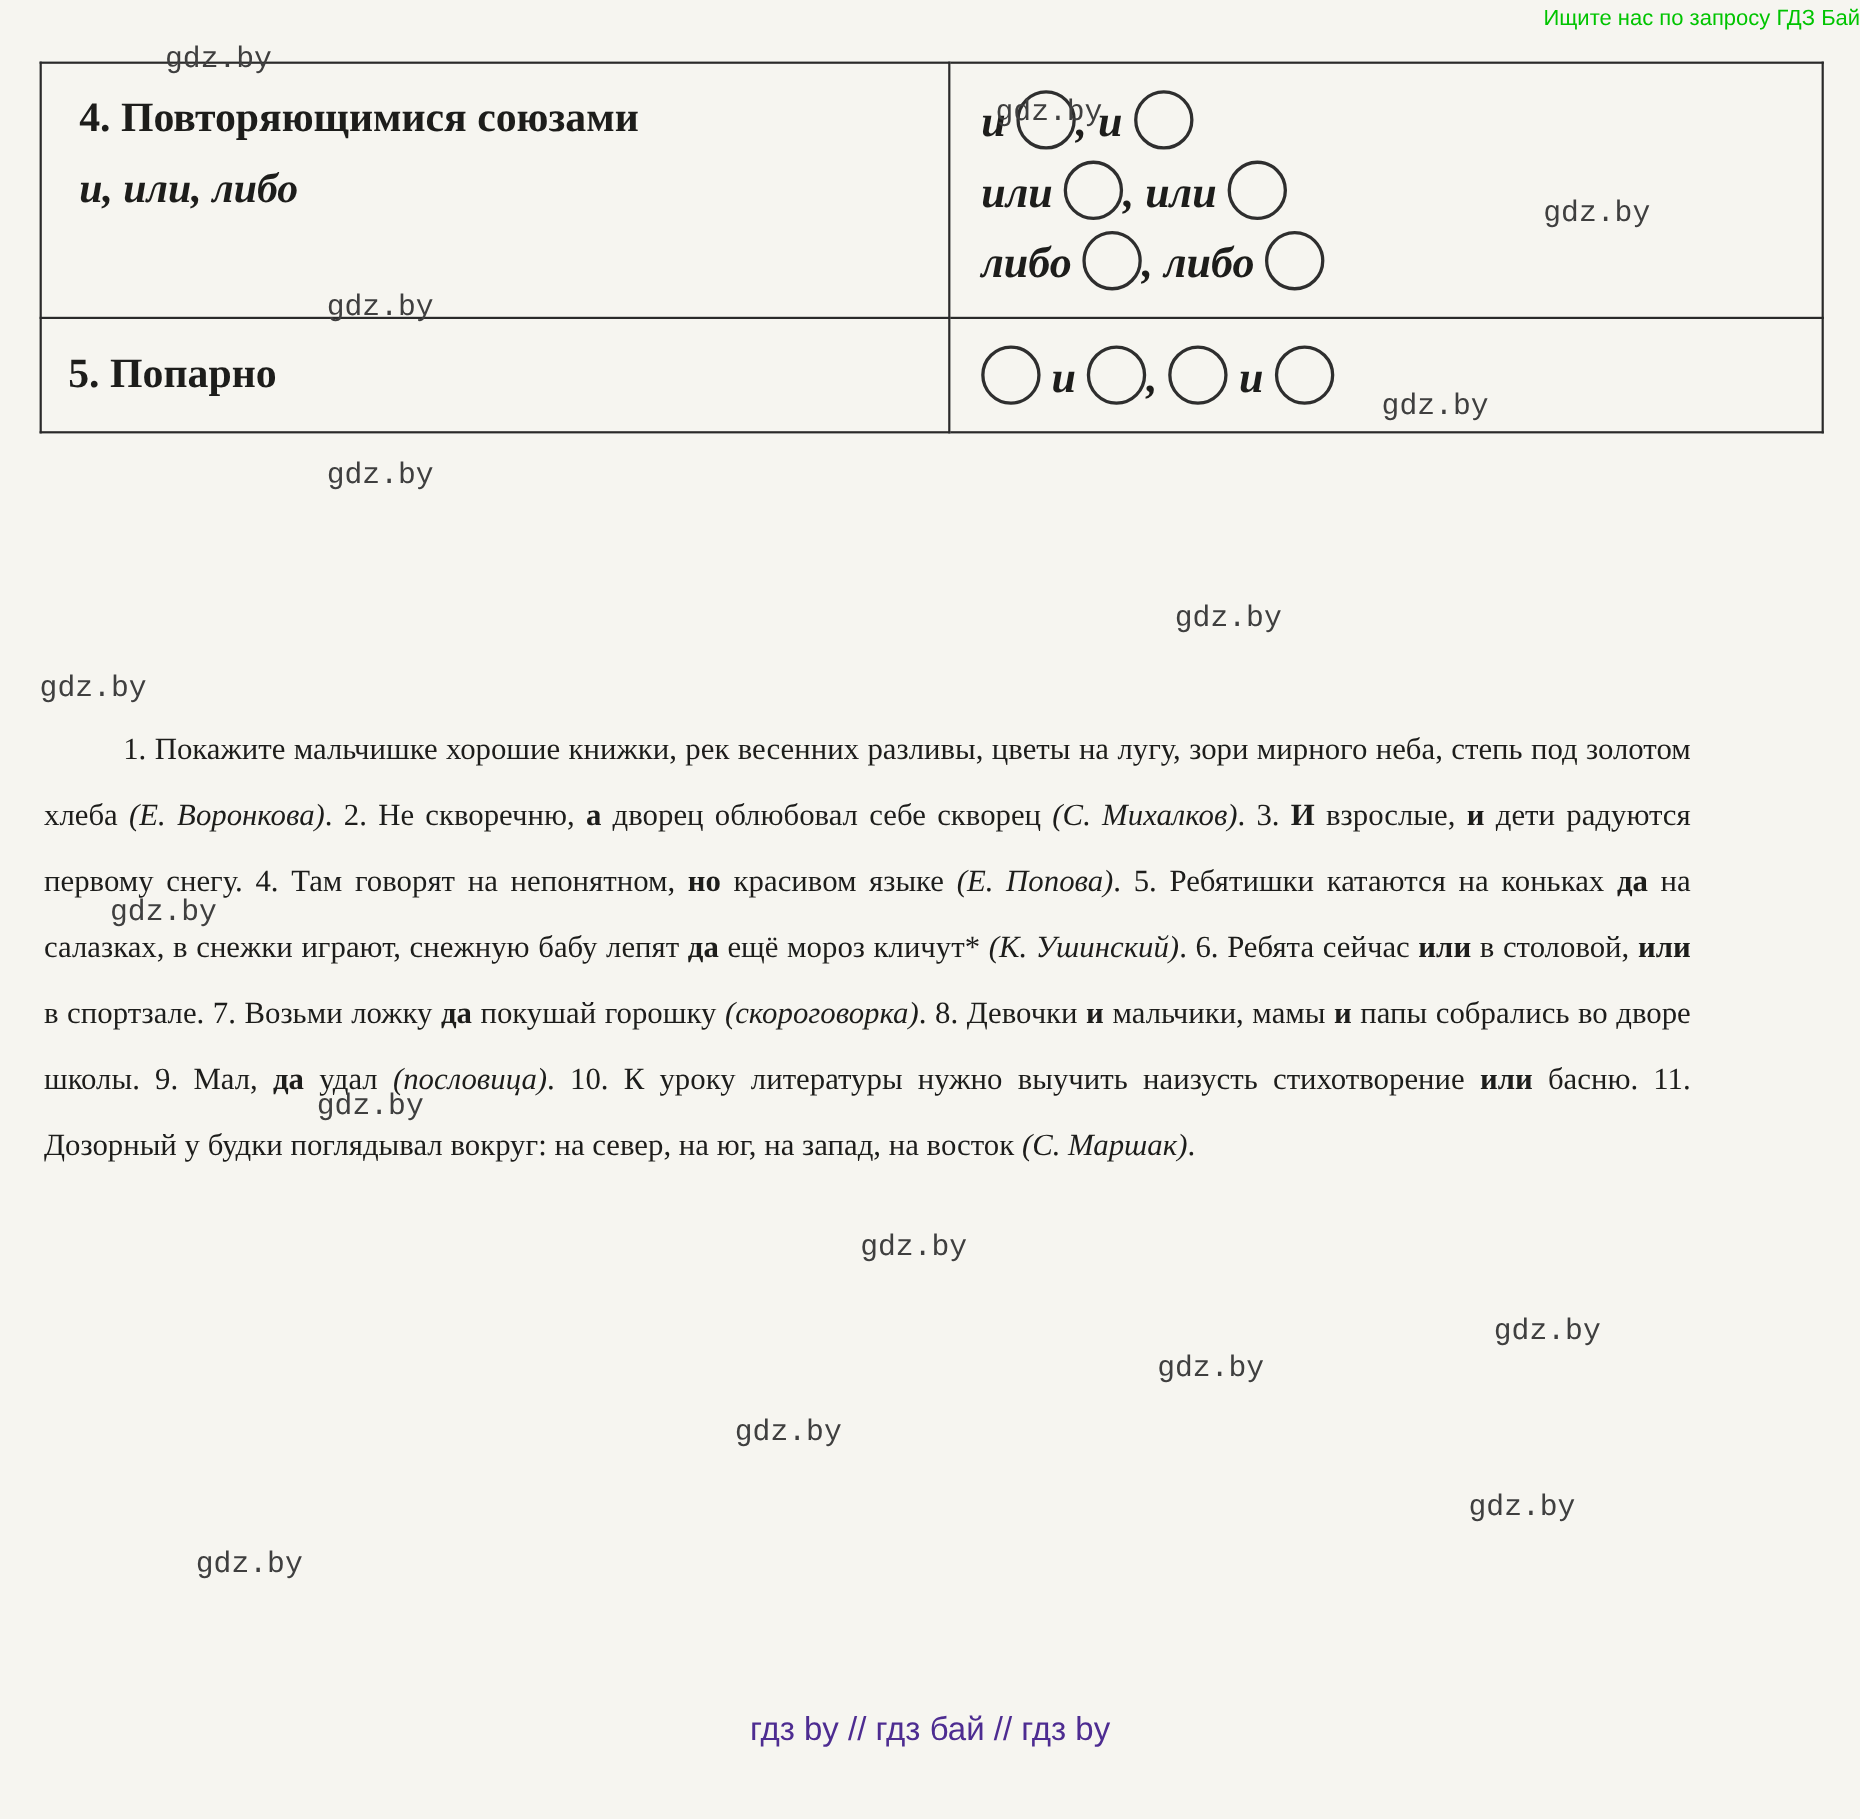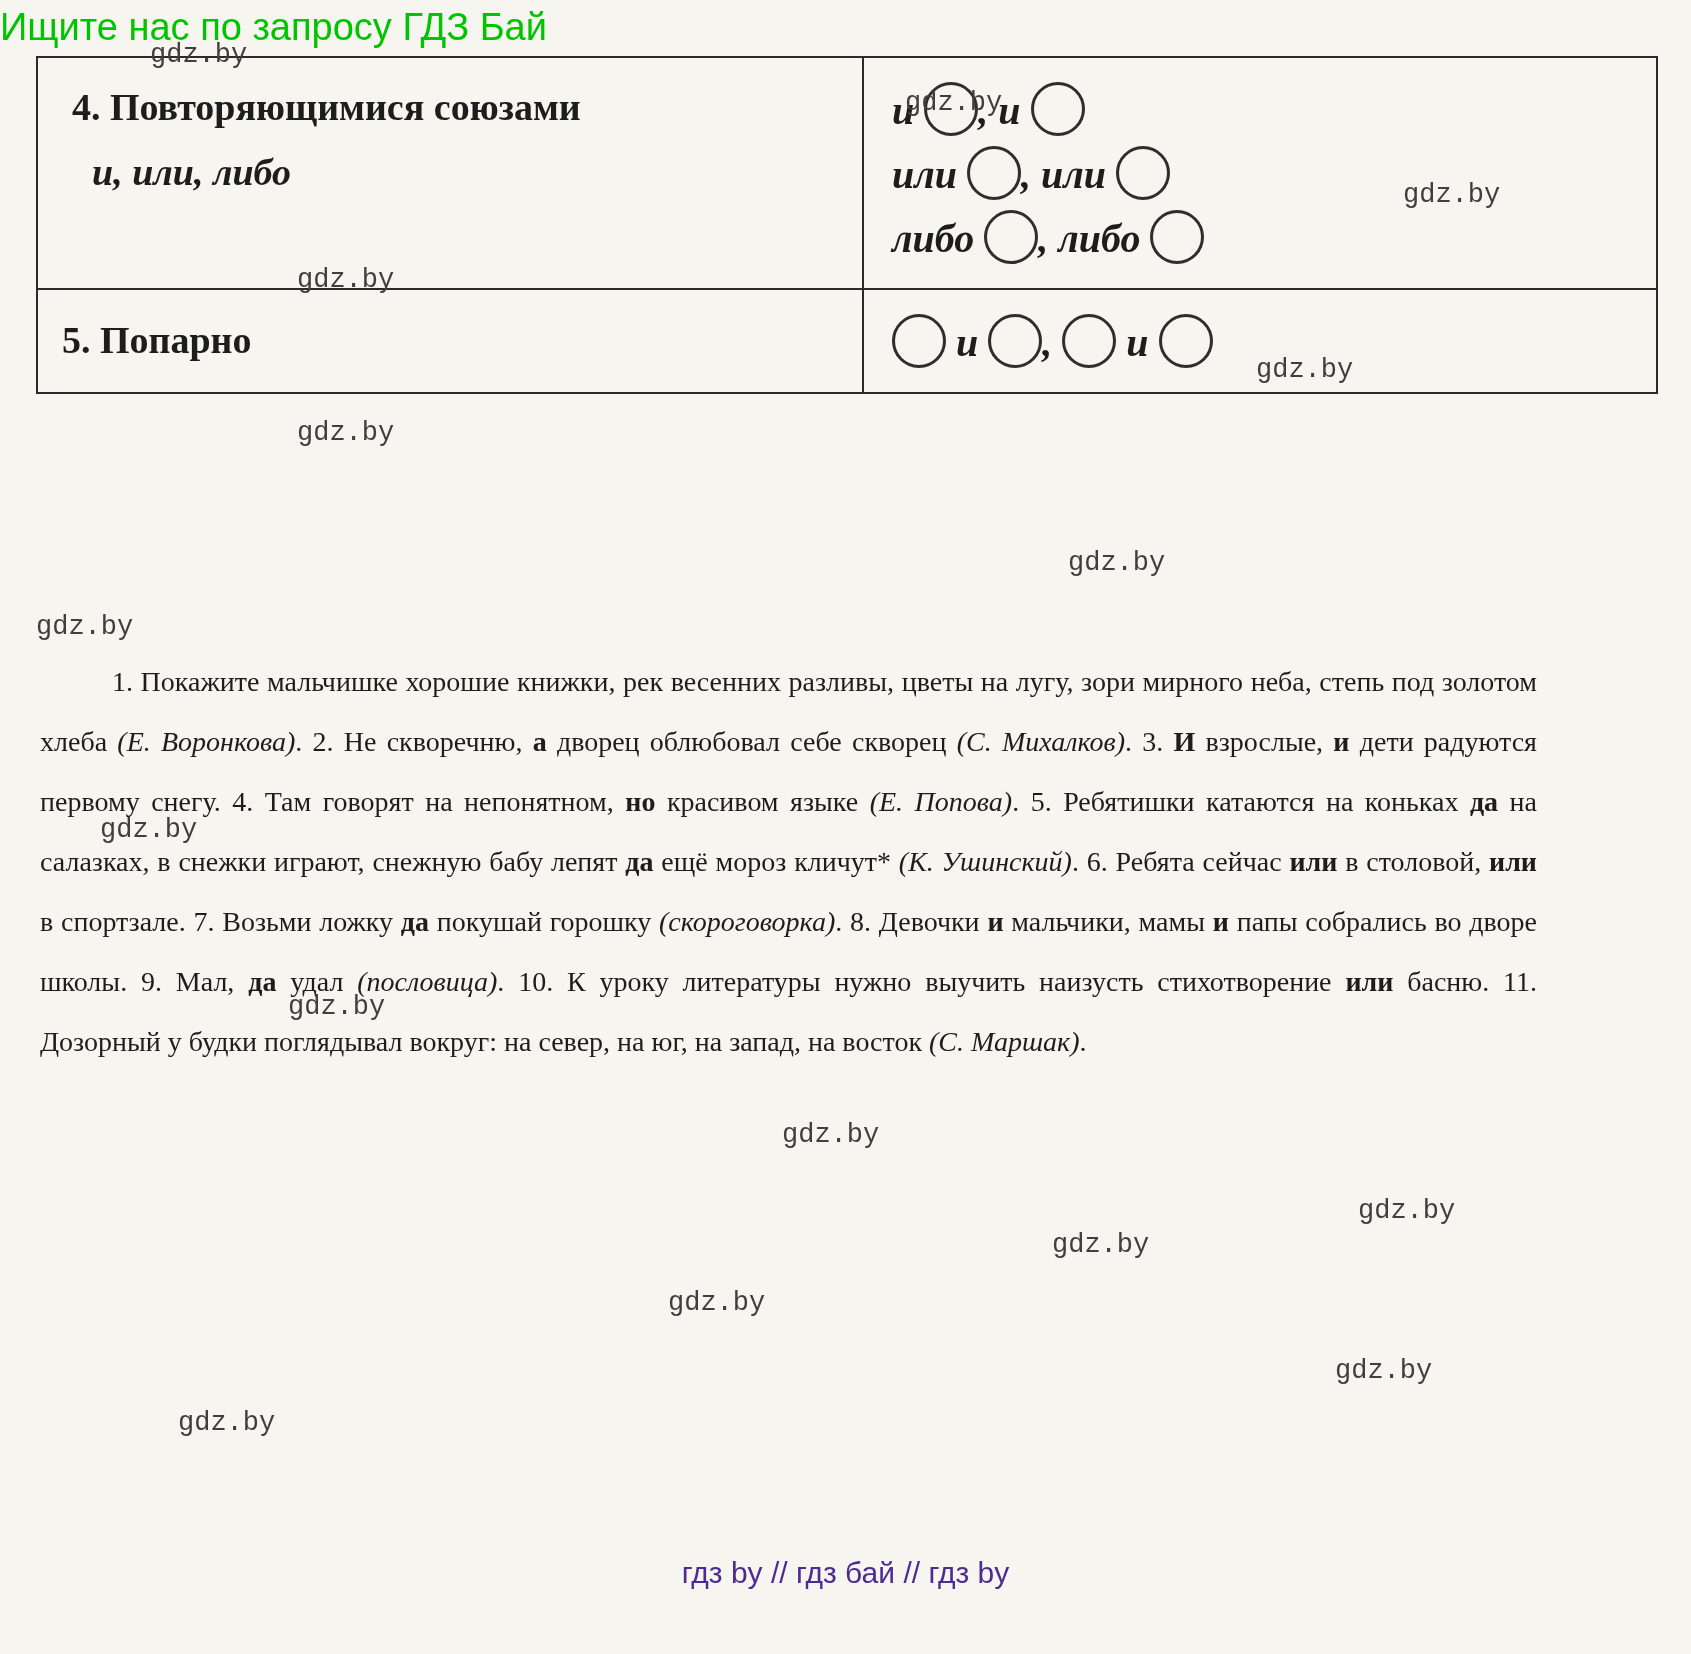--- a/index.html
+++ b/index.html
@@ -3,23 +3,23 @@
 <meta charset="utf-8">
 <style>
   html,body{margin:0;padding:0;}
   body{
     width:1691px;height:1654px;position:relative;overflow:hidden;
     background:#f6f5f0;color:#1d1d1b;
     font-family:"Liberation Serif","DejaVu Serif",serif;
   }
   
   .top-note{
-    position:absolute;top:6px;left:0;width:100%;text-align:left;
+    position:absolute;top:6px;left:0;width:100%;text-align:right;
     color:#00c400;font-family:"Liberation Sans","DejaVu Sans",sans-serif;
-    font-size:38px;
+    font-size:20px;
   }
   
   .wm{
     position:absolute;color:#3f3f3f;
     font-family:Liberation Mono, monospace;
     font-size:27px;z-index:5;
   }
   
   table.schemes{
     position:absolute;left:36px;top:56px;width:1620px;
@@ -33,21 +33,21 @@
     background:#e3e8e2;height:78px;font-size:37px;font-weight:700;
     text-align:center;vertical-align:middle;
   }
   td{vertical-align:middle;}
   td.lbl{
     font-size:38px;font-weight:700;padding:22px 20px 22px 34px;
     vertical-align:top;line-height:1.45;
   }
   td.lbl.mid{vertical-align:middle;padding-left:24px;}
   td.scheme{padding:14px 10px 14px 28px;border-radius:32px;}
-  .conj-line{font-weight:700;font-style:italic;font-size:38px;margin-top:10px;margin-left:20px;}
+  .conj-line{font-weight:700;font-style:italic;font-size:38px;margin-top:10px;}
   .scheme-line{
     font-weight:700;font-style:italic;font-size:40px;
     margin:10px 0;white-space:nowrap;
   }
   .circle{
     display:inline-block;width:48px;height:48px;border:3px solid #2e2e2e;
     border-radius:50%;vertical-align:-12px;background:transparent;
   }
   .dcircle{
     display:inline-flex;align-items:center;justify-content:center;

